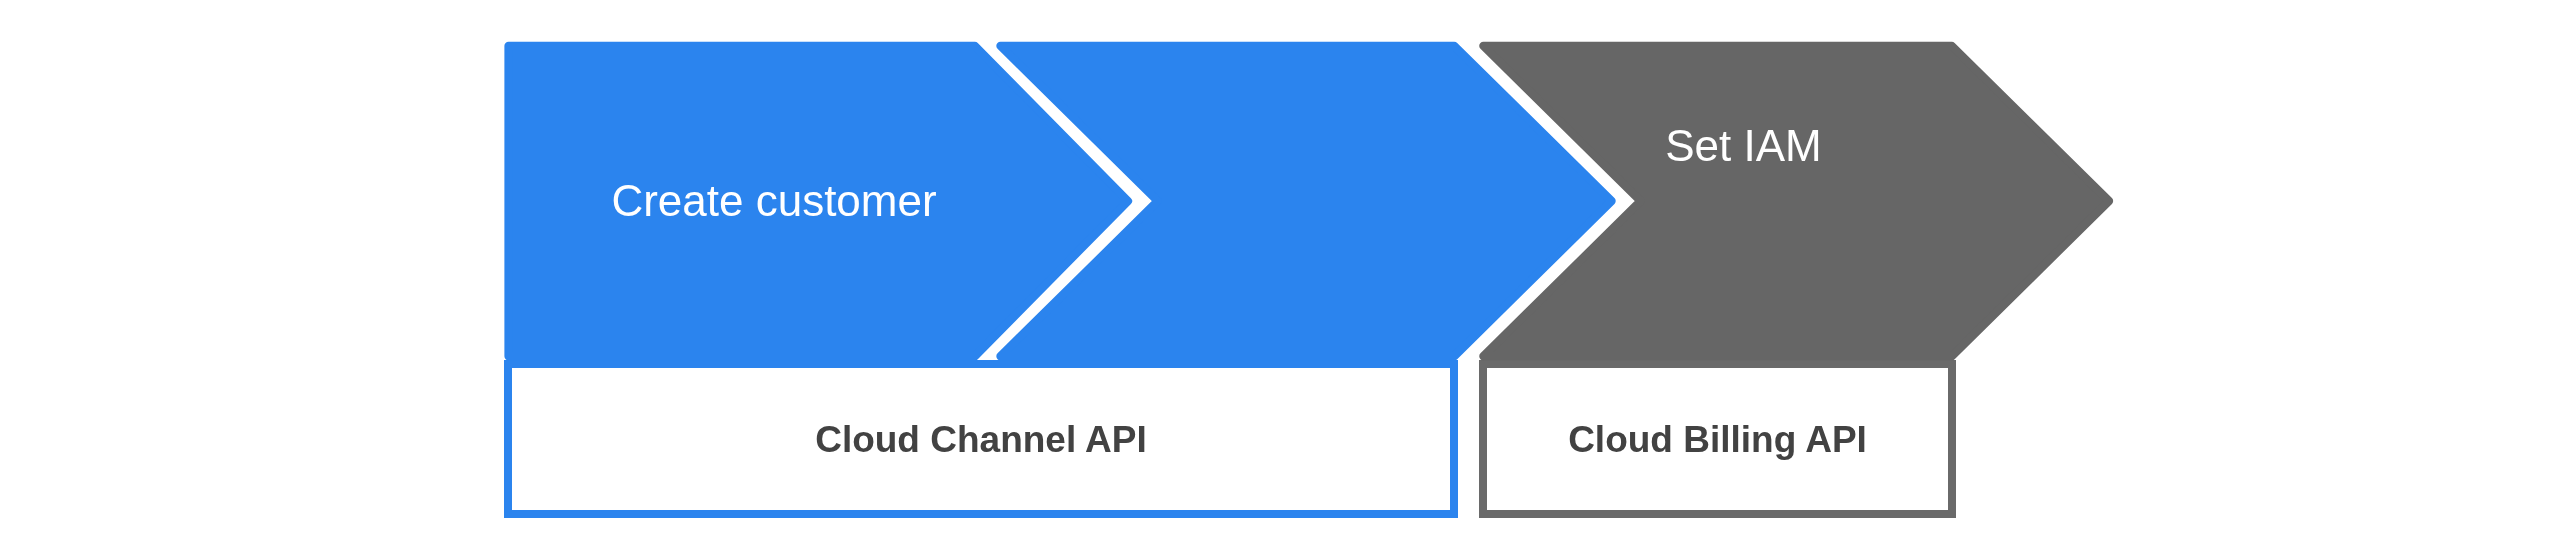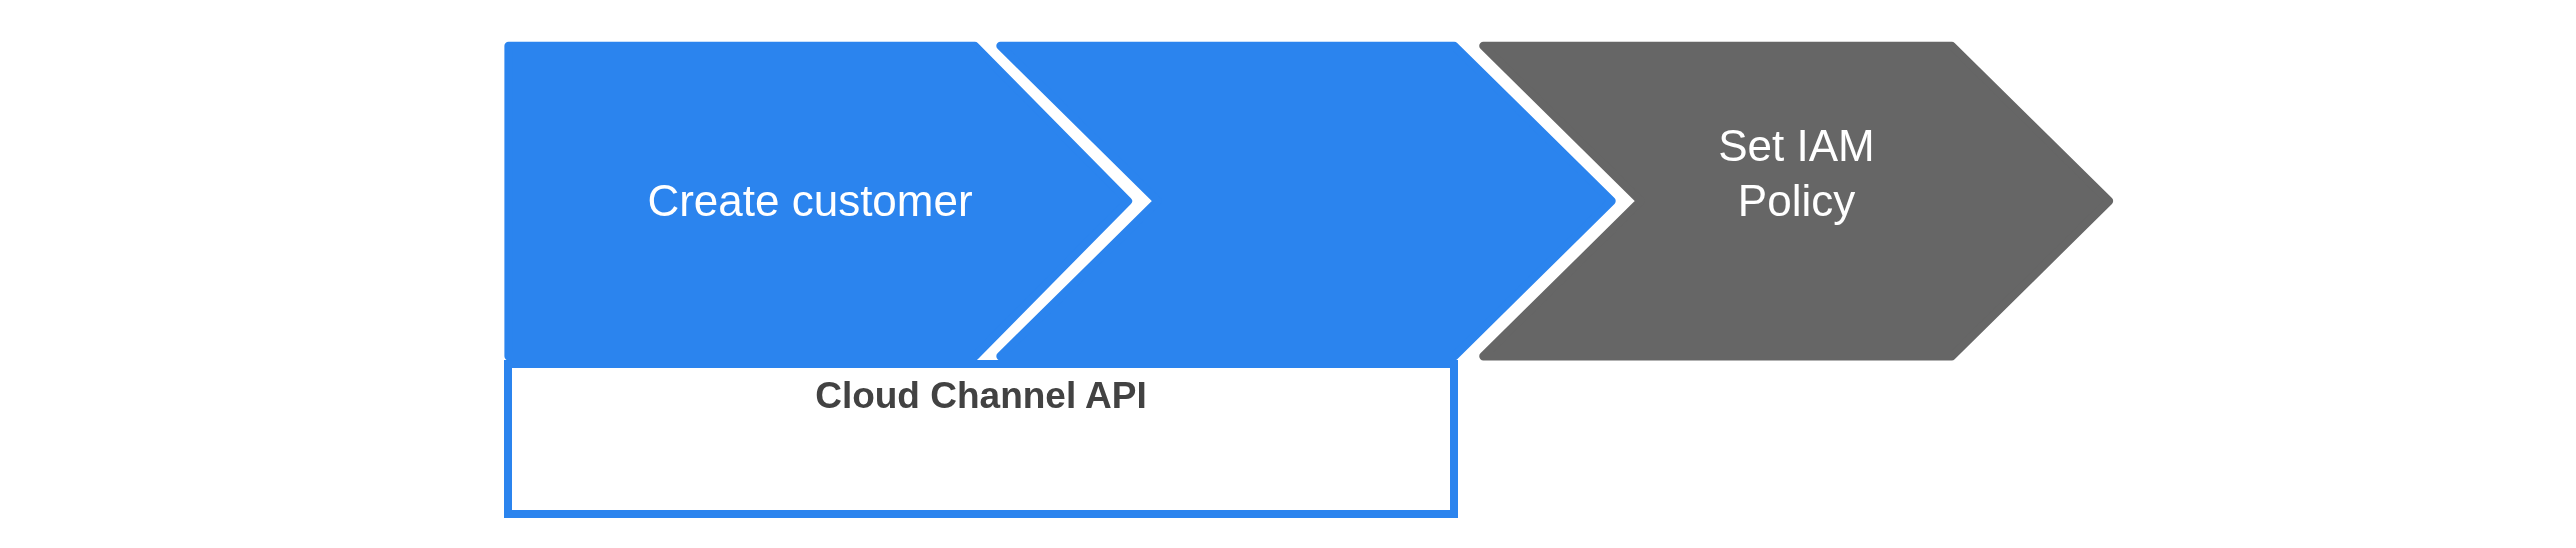--- a/index.html
+++ b/index.html
@@ -28,20 +28,21 @@
   }
   .arrow-blue  { fill: var(--blue);       stroke: var(--blue); }
   .arrow-gray  { fill: var(--arrow_gray); stroke: var(--arrow_gray); }
   .api-box {
     position: absolute;
     top: 360px;
     height: 158px;
     box-sizing: border-box;
     background: var(--box_bg, #ffffff);
     display: flex;
+    align-items: center;
     justify-content: center;
   }
   .api-box.blue-border { left: 504px;  width: 954px; border: 8.3px solid var(--blue); }
   .api-box.gray-border { left: 1479px; width: 477px;  border: 8.3px solid var(--border_gray); }
   .api-box .api-label {
     font-size: 37px;
     font-weight: bold;
     line-height: 55px;
     color: var(--box_text);
     text-align: center;
@@ -49,41 +50,43 @@
   }
   .step-label {
     position: absolute;
     text-align: center;
     color: var(--arrow_text);
     font-size: 44px;
     font-weight: 400;
     line-height: 55px;
     white-space: nowrap;
   }
-  .step-label.step-1 { left: 504px;  width: 540px; top: 173px; margin-left: 36px; }
+  .step-label.step-1 { left: 504px;  width: 540px; top: 173px; }
   .step-label.step-2 { left: 996px; width: 607px; top: 154px; }
-  .step-label.step-3 { left: 1479px; width: 635px; top: 118px; }
+  .step-label.step-3 { left: 1426px; width: 635px; top: 118px; }
 </style>
 </head>
 <body>
 
 <div class="canvas">
 
   <div class="api-box blue-border">
     <span class="api-label">Cloud Channel API</span>
+  </div>
+  <div class="api-box gray-border">
+    <span class="api-label">Cloud Billing API</span>
   </div>
 
   <svg class="flow-layer" viewBox="0 0 3718 792">
     <polygon class="arrow-shape arrow-blue" points="734,66 1407,66 1628,290 1407,514 734,514"></polygon>
     <polygon class="arrow-shape arrow-blue" points="1444,66 2099,66 2326,290 2099,514 1444,514 1671,290"></polygon>
     <polygon class="arrow-shape arrow-gray" points="2141,66 2817,66 3044,290 2817,514 2141,514 2368,290"></polygon>
   </svg>
 
   <div class="step-label step-1">
     <div>Create customer</div>
   </div>
   <div class="step-label step-3">
     <div>Set IAM</div>
-    <div>Policy</div>
   </div>
 
 </div>
 
 
 </body></html>

